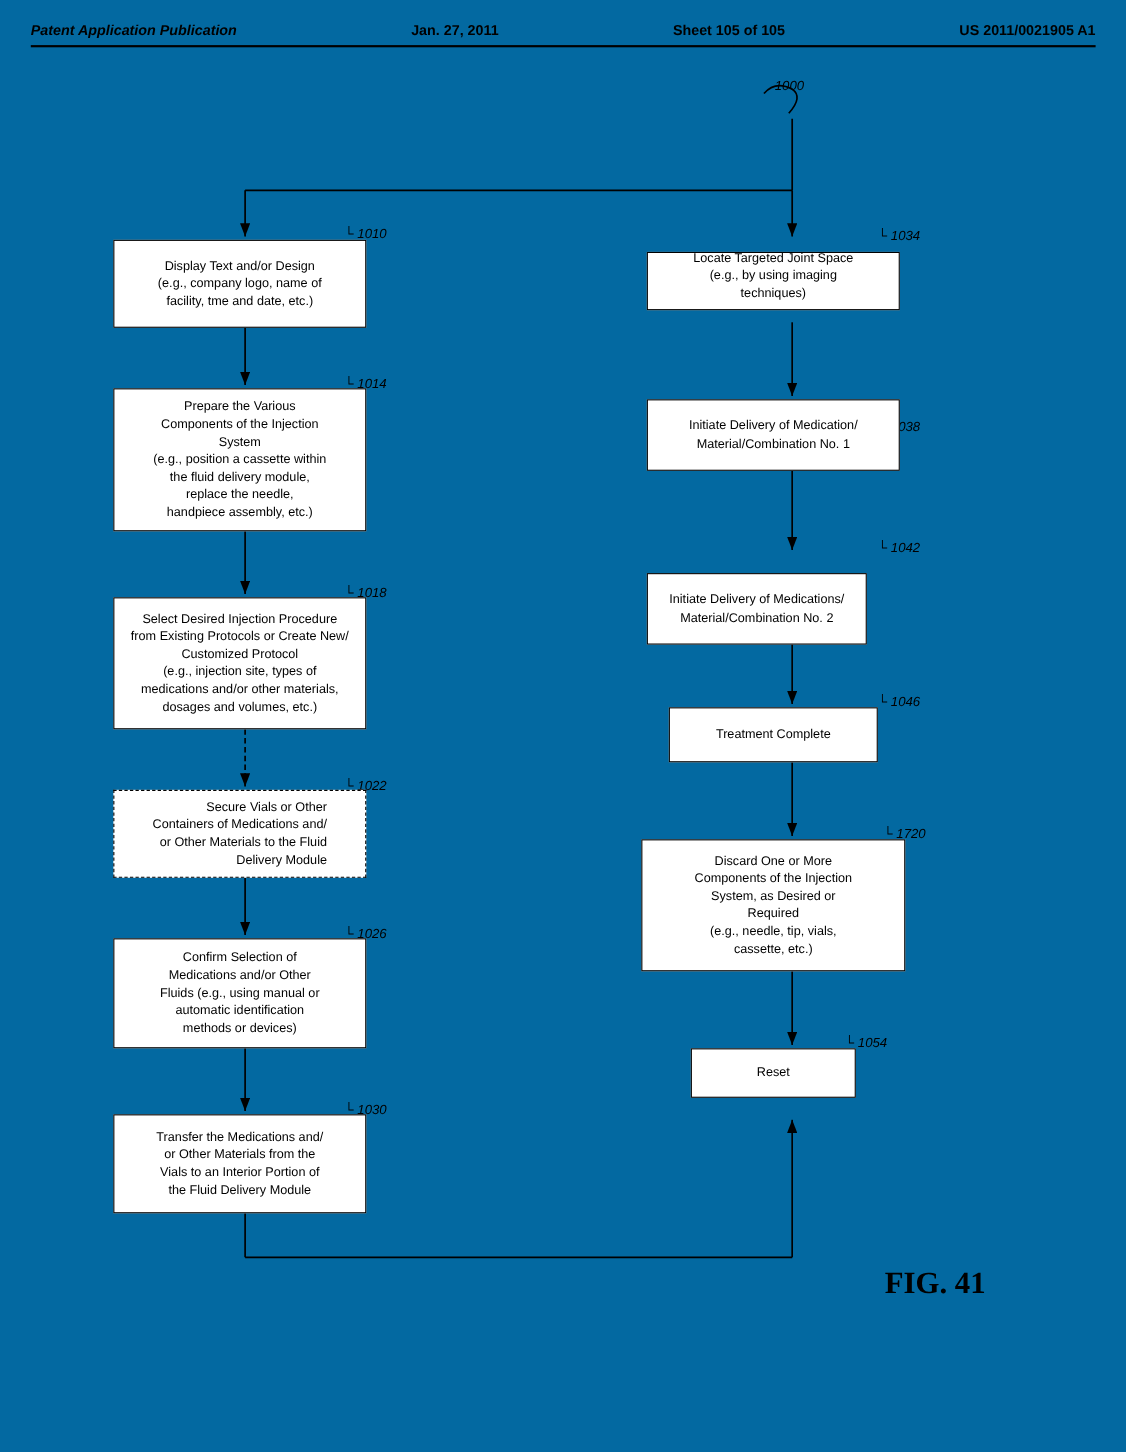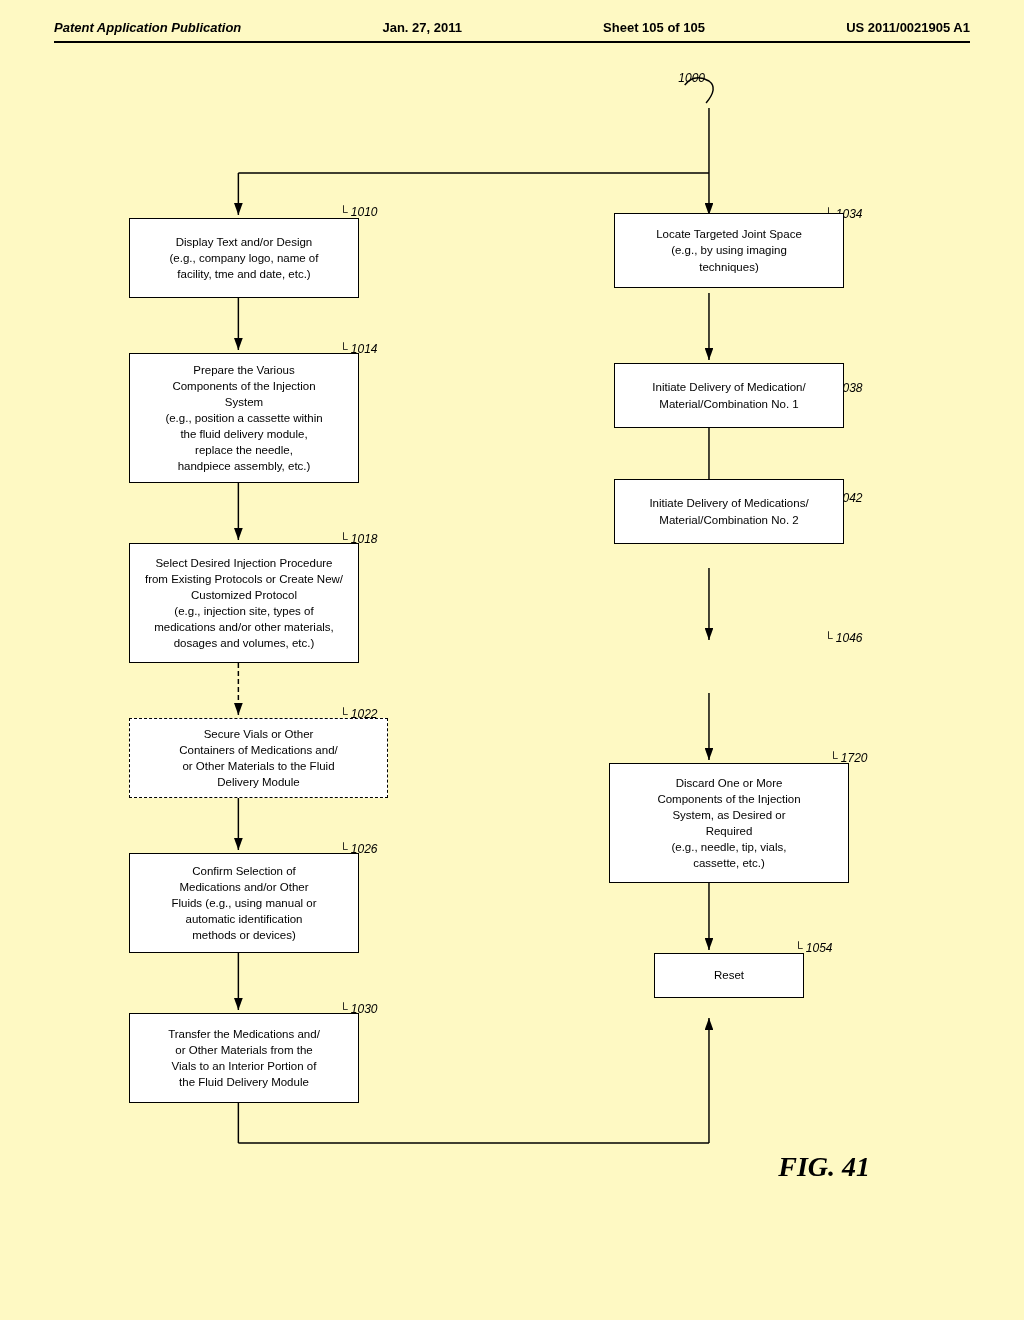--- a/index.html
+++ b/index.html
@@ -7,23 +7,23 @@
       background: #fff;
       font-family: Arial, sans-serif;
       width: 1024px;
       min-height: 1320px;
       position: relative;
       overflow: hidden;
     }
     .page {
       width: 1024px;
       min-height: 1320px;
-      background: #fef9c3;
+      background: #0369a1;
       position: relative;
-      padding: 20px 54px;
+      padding: 20px 28px;
     }
     .header {
       display: flex;
       justify-content: space-between;
       align-items: center;
       border-bottom: 2px solid #000;
       padding-bottom: 6px;
       margin-bottom: 10px;
     }
     .header-left {
@@ -61,21 +61,20 @@
       border: 1.5px dashed #000;
     }
     .ref-num {
       position: absolute;
       font-size: 12px;
       font-style: italic;
     }
     .fig-label {
       position: absolute;
       font-size: 28px;
-      font-style: italic;
       font-weight: bold;
       font-family: 'Times New Roman', serif;
     }
     
     .arrows-svg {
       position: absolute;
       top: 0;
       left: 0;
       width: 100%;
       height: 100%;
@@ -150,50 +149,53 @@
     <div class="flow-box" style="left:75px; top:300px; width:230px; height:130px;">
       <span>Prepare the Various<br>Components of the Injection<br>System<br>(e.g., position a cassette within<br>the fluid delivery module,<br>replace the needle,<br>handpiece assembly, etc.)</span>
     </div>
 
     <div class="ref-num" style="top:479px; left:285px;">└ 1018</div>
     <div class="flow-box" style="left:75px; top:490px; width:230px; height:120px;">
       <span>Select Desired Injection Procedure<br>from Existing Protocols or Create New/<br>Customized Protocol<br>(e.g., injection site, types of<br>medications and/or other materials,<br>dosages and volumes, etc.)</span>
     </div>
 
     <div class="ref-num" style="top:654px; left:285px;">└ 1022</div>
-    <div class="flow-box flow-box-dashed" style="left:75px; top:665px; width:259px; height:80px;">
+    <div class="flow-box flow-box-dashed" style="left:75px; top:665px; width:230px; height:80px;text-align:right;">
       <span>Secure Vials or Other<br>Containers of Medications and/<br>or Other Materials to the Fluid<br>Delivery Module</span>
     </div>
 
     <div class="ref-num" style="top:789px; left:285px;">└ 1026</div>
     <div class="flow-box" style="left:75px; top:800px; width:230px; height:100px;">
       <span>Confirm Selection of<br>Medications and/or Other<br>Fluids (e.g., using manual or<br>automatic identification<br>methods or devices)</span>
     </div>
 
     <div class="ref-num" style="top:949px; left:285px;text-align:right;">└ 1030</div>
     <div class="flow-box" style="left:75px; top:960px; width:230px; height:90px;">
       <span>Transfer the Medications and/<br>or Other Materials from the<br>Vials to an Interior Portion of<br>the Fluid Delivery Module</span>
     </div>
 
     <div class="ref-num" style="top:154px; left:770px;">└ 1034</div>
-    <div class="flow-box" style="left:560px; top:160px; width:230px; height:75px;">
+    <div class="flow-box" style="left:560px; top:176px; width:230px; height:53px;align-items:flex-end;">
       <span>Locate Targeted Joint Space<br>(e.g., by using imaging<br>techniques)</span>
     </div>
 
     <div class="ref-num" style="top:298px; left:770px;margin-top:30px;">└ 1038</div>
     <div class="flow-box" style="left:560px; top:310px; width:230px; height:65px;">
       <span>Initiate Delivery of Medication/<br>Material/Combination No. 1</span>
     </div>
 
     <div class="ref-num" style="top:438px; left:770px;">└ 1042</div>
-    <div class="flow-box" style="left:560px; top:426px; width:230px; height:65px;">
+    <div class="flow-box" style="left:560px; top:468px; width:200px; height:65px;">
       <span>Initiate Delivery of Medications/<br>Material/Combination No. 2</span>
     </div>
 
     <div class="ref-num" style="top:578px; left:770px;">└ 1046</div>
+    <div class="flow-box" style="left:580px; top:590px; width:190px; height:50px;">
+      <span>Treatment Complete</span>
+    </div>
 
     <div class="ref-num" style="top:698px; left:775px;">└ 1720</div>
     <div class="flow-box" style="left:555px; top:710px; width:240px; height:120px;">
       <span>Discard One or More<br>Components of the Injection<br>System, as Desired or<br>Required<br>(e.g., needle, tip, vials,<br>cassette, etc.)</span>
     </div>
 
     <div class="ref-num" style="top:888px; left:740px;">└ 1054</div>
     <div class="flow-box" style="left:600px; top:900px; width:150px; height:45px;">
       <span>Reset</span>
     </div>

